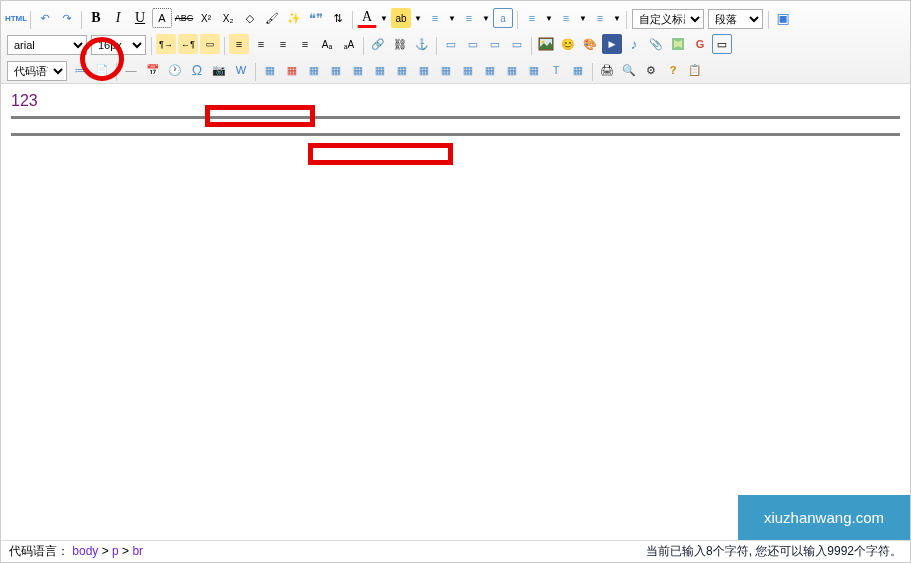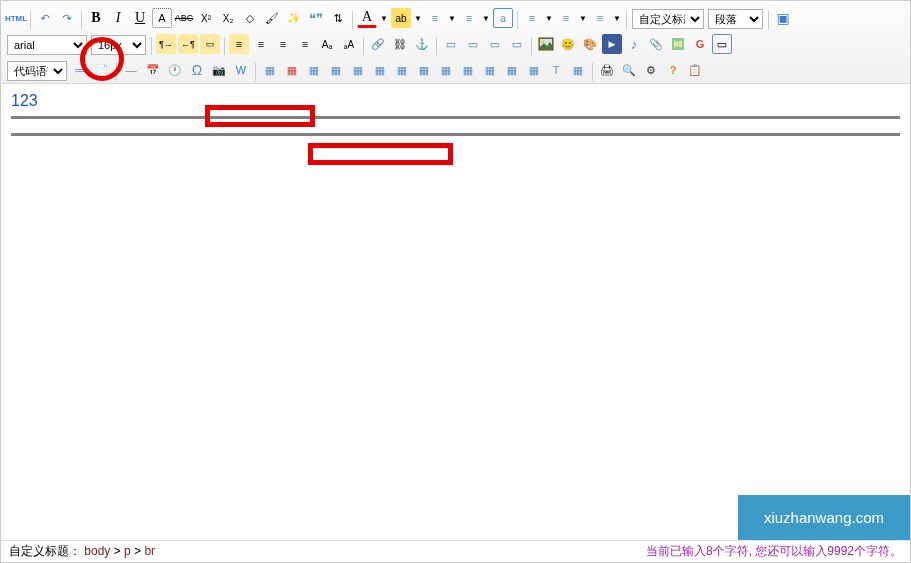--- a/index.html
+++ b/index.html
@@ -9,25 +9,25 @@
 .btn{width:20px;height:20px;display:inline-flex;align-items:center;justify-content:center;margin:1px;cursor:pointer;border:1px solid transparent;border-radius:2px;font-size:11px}
 .sep{width:1px;height:18px;background:#ccc;margin:0 3px}
 .sel{height:20px;border:1px solid #b0b0b0;background:#fff;font-size:11px;padding:0 2px;margin:0 2px;cursor:pointer}
 .sel-font{width:80px}
 .sel-size{width:55px}
 .sel-code{width:60px}
 .sel-heading{width:72px}
 .sel-para{width:55px}
 .html-btn{color:#3a7bd5;font-size:8px;font-weight:bold;padding:0 2px}
 .editor{padding:8px 10px;height:440px;background:#fff;overflow:auto;position:relative}
-.line{font-size:16px;color:#1d4ed8;margin-bottom:2px}
+.line{font-size:16px;color:#701a75;margin-bottom:2px}
 .hr{height:3px;background:#808080;margin:6px 0 14px 0;border:none}
 .statusbar{position:absolute;bottom:0;left:0;right:0;height:22px;border-top:1px solid #ddd;display:flex;align-items:center;padding:0 8px;font-size:12px;background:#fff}
-.path a{color:#7f1d1d;cursor:pointer}
-.status-right{margin-left:auto;color:#a21caf}
+.path a{color:#6d28d9;cursor:pointer}
+.status-right{margin-left:auto;color:#0f172a}
 .watermark{position:absolute;right:0;bottom:22px;background:#3d9bc7;color:#fff;padding:14px 26px;font-size:15px}
 .red-circle{position:absolute;left:79px;top:36px;width:44px;height:44px;border:5px solid #e60000;border-radius:50%;pointer-events:none;z-index:10}
 .red-box1{position:absolute;left:204px;top:104px;width:110px;height:22px;border:5px solid #e60000;pointer-events:none;z-index:10}
 .red-box2{position:absolute;left:307px;top:142px;width:145px;height:22px;border:5px solid #e60000;pointer-events:none;z-index:10}
 svg{width:16px;height:16px}
 </style>
 </head>
 <body>
 
 <div class="toolbar">
@@ -163,17 +163,17 @@
 </div>
 
 <div class="red-circle"></div>
 <div class="red-box1"></div>
 <div class="red-box2"></div>
 
 <div class="watermark">xiuzhanwang.com</div>
 
 <div class="statusbar">
 <span class="path">
-<span>自定义标题：</span>
+<span>代码语言：</span>
 <a>body</a><span> &gt; </span><a>p</a><span> &gt; </span><a>br</a>
 </span>
 <span class="status-right">当前已输入8个字符, 您还可以输入9992个字符。</span>
 </div>
 
 </body></html>

